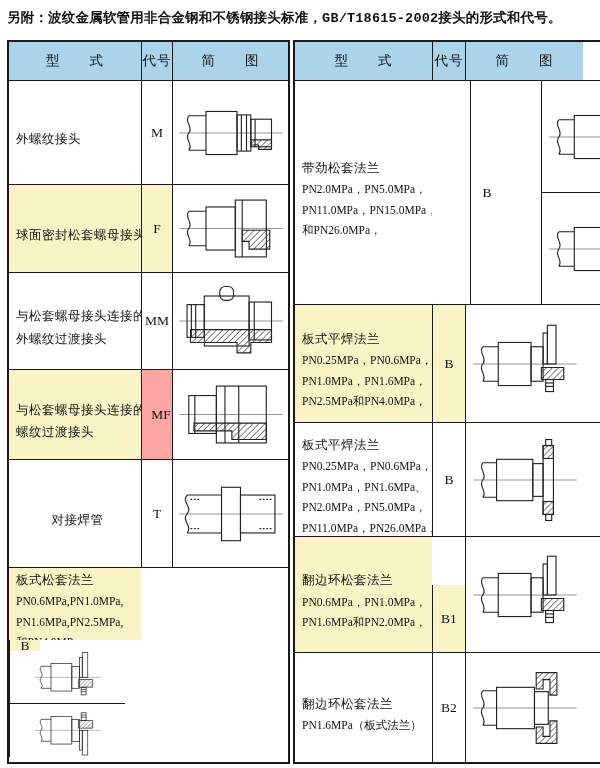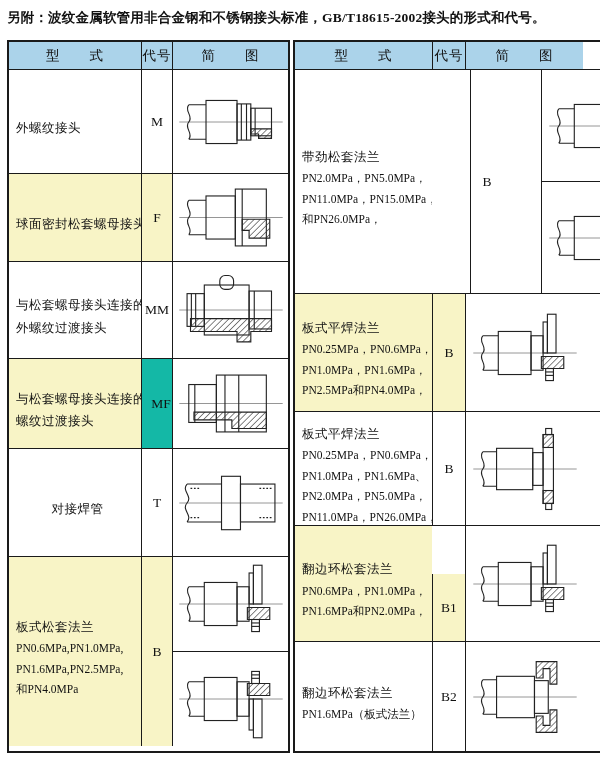--- a/index.html
+++ b/index.html
@@ -1,26 +1,26 @@
 <!DOCTYPE html>
 <html><head>
 <meta charset="utf-8">
 <style>
   *{margin:0;padding:0;box-sizing:border-box}
   html,body{width:600px;height:768px;background:#ffffff;overflow:hidden}
   body{position:relative;font-family:"Liberation Serif","DejaVu Serif",serif;color:#111}
-  .title{position:absolute;left:7px;top:9px;width:590px;font-family:Liberation Serif, serif;
+  .title{position:absolute;left:7px;top:9px;width:590px;font-family:Liberation Mono, monospace;
          font-weight:bold;font-size:13.5px;letter-spacing:.2px}
   .tables{position:absolute;top:40px;left:7px;display:flex;gap:3px}
   .tbl{border:2px solid #1a1a1a;background:#fff}
   .row{display:flex;border-top:1.5px solid #1a1a1a;overflow:hidden}
   .row:first-child{border-top:none}
   .cell{border-left:1.5px solid #1a1a1a;overflow:hidden}
   .cell:first-child{border-left:none}
-  .hdr-row{height:27px}
+  .hdr-row{height:38px}
   .hdr{display:flex;align-items:center;justify-content:center;font-size:13.5px;letter-spacing:1px}
   .type{display:flex;flex-direction:column;justify-content:center;padding:16px 2px 3px 7px}
   .ln{white-space:nowrap;line-height:1.78}
   .cn{font-size:12.5px;letter-spacing:.5px}
   .pn{font-size:11.5px}
   .code{display:flex;align-items:center;justify-content:center;font-size:13.5px}
   .diag{display:flex;flex-direction:column;background:#fff}
   .sub{flex:1;display:flex;align-items:center;justify-content:center;border-top:1.5px solid #1a1a1a;min-height:0}
   .sub:first-child{border-top:none}
   .sub svg{width:112px;height:100%;max-height:94px}
@@ -123,21 +123,21 @@
               </g>
             </svg>
           </div>
         </div>
       </div>
       <div class="row" style="height: 90px;">
         <div class="cell c-type type" style="background: rgb(248, 244, 198);">
           <div class="ln cn">与松套螺母接头连接的内</div>
           <div class="ln cn">螺纹过渡接头</div>
         </div>
-        <div class="cell c-code code" style="background: #14b8a6; padding-left: 8px;">MF</div>
+        <div class="cell c-code code" style="background: #fca5a5; padding-left: 8px;">MF</div>
         <div class="cell c-diag diag">
           <div class="sub">
             <svg viewBox="0 0 130 96" preserveAspectRatio="xMidYMid meet">
               <defs>
                 <pattern id="h4" width="5" height="5" patternUnits="userSpaceOnUse" patternTransform="rotate(45)">
                   <line x1="0" y1="0" x2="0" y2="5" stroke="#333" stroke-width="1.4"></line>
                 </pattern>
               </defs>
               <g fill="none" stroke="#222222" stroke-width="1.3">
                 <line x1="5" y1="48" x2="125" y2="48" stroke="#666" stroke-width="0.8"></line>
@@ -172,21 +172,21 @@
                 <line x1="18" y1="65" x2="30" y2="65" stroke-dasharray="2,2"></line>
                 <rect x="54" y="17" width="22" height="62"></rect>
                 <rect x="76" y="26" width="40" height="44"></rect>
                 <line x1="98" y1="31" x2="114" y2="31" stroke-dasharray="2,2"></line>
                 <line x1="98" y1="65" x2="114" y2="65" stroke-dasharray="2,2"></line>
               </g>
             </svg>
           </div>
         </div>
       </div>
-      <div class="row" style="height: 190px;">
+      <div class="row" style="height: 190px; flex-direction: column;">
         <div class="cell c-type type" style="background: rgb(248, 244, 198);">
           <div class="ln cn">板式松套法兰</div>
           <div class="ln pn">PN0.6MPa,PN1.0MPa,</div>
           <div class="ln pn">PN1.6MPa,PN2.5MPa,</div>
           <div class="ln pn">和PN4.0MPa</div>
         </div>
         <div class="cell c-code code" style="background: rgb(248, 244, 198);">B</div>
         <div class="cell c-diag diag">
           <div class="sub">
             <svg viewBox="0 0 130 96" preserveAspectRatio="xMidYMid meet">

